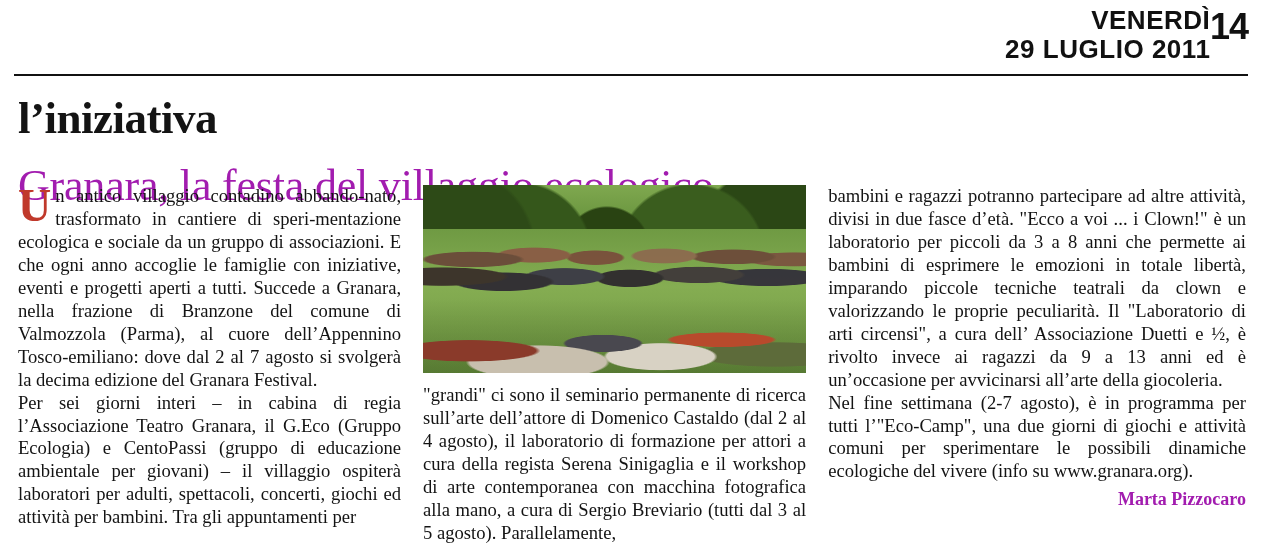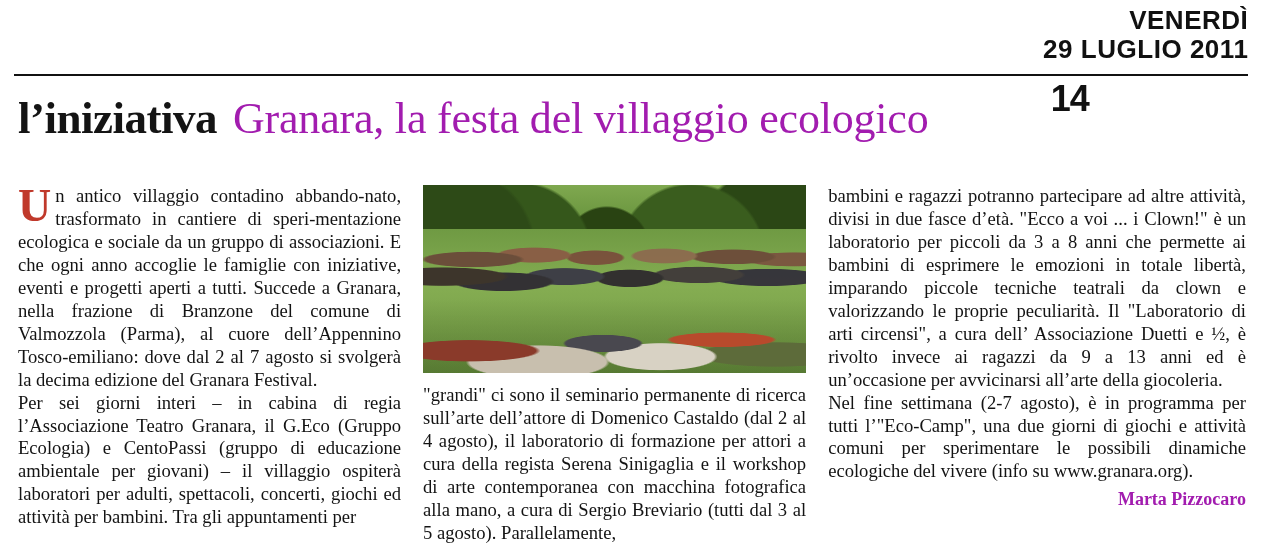--- a/index.html
+++ b/index.html
@@ -22,22 +22,20 @@
     padding: 0;
   }
 
   
   .masthead {
     position: absolute;
     top: 8px;
     right: 14px;
     display: flex;
     align-items: flex-start;
-    gap: 18px;
-    flex-direction: column;
   }
   .masthead-dates {
     text-align: right;
     font-family: "Liberation Sans", sans-serif;
     font-weight: bold;
     line-height: 1.0;
   }
   .masthead-day {
     font-size: 25px;
     letter-spacing: 0.5px;
@@ -71,23 +69,24 @@
     height: 0;
   }
 
   
   .headline {
     position: absolute;
     left: 18px;
     right: 14px;
     top: 92px;
     display: flex;
-    align-items: center;
+    align-items: flex-start;
     gap: 16px;
     white-space: nowrap;
+    flex-direction: column;
   }
   .kicker {
     font-family: "Liberation Serif", serif;
     font-weight: bold;
     font-size: 45px;
     color: #141414;
     letter-spacing: -0.5px;
   }
   .headline-title {
     font-family: "Liberation Serif", serif;

